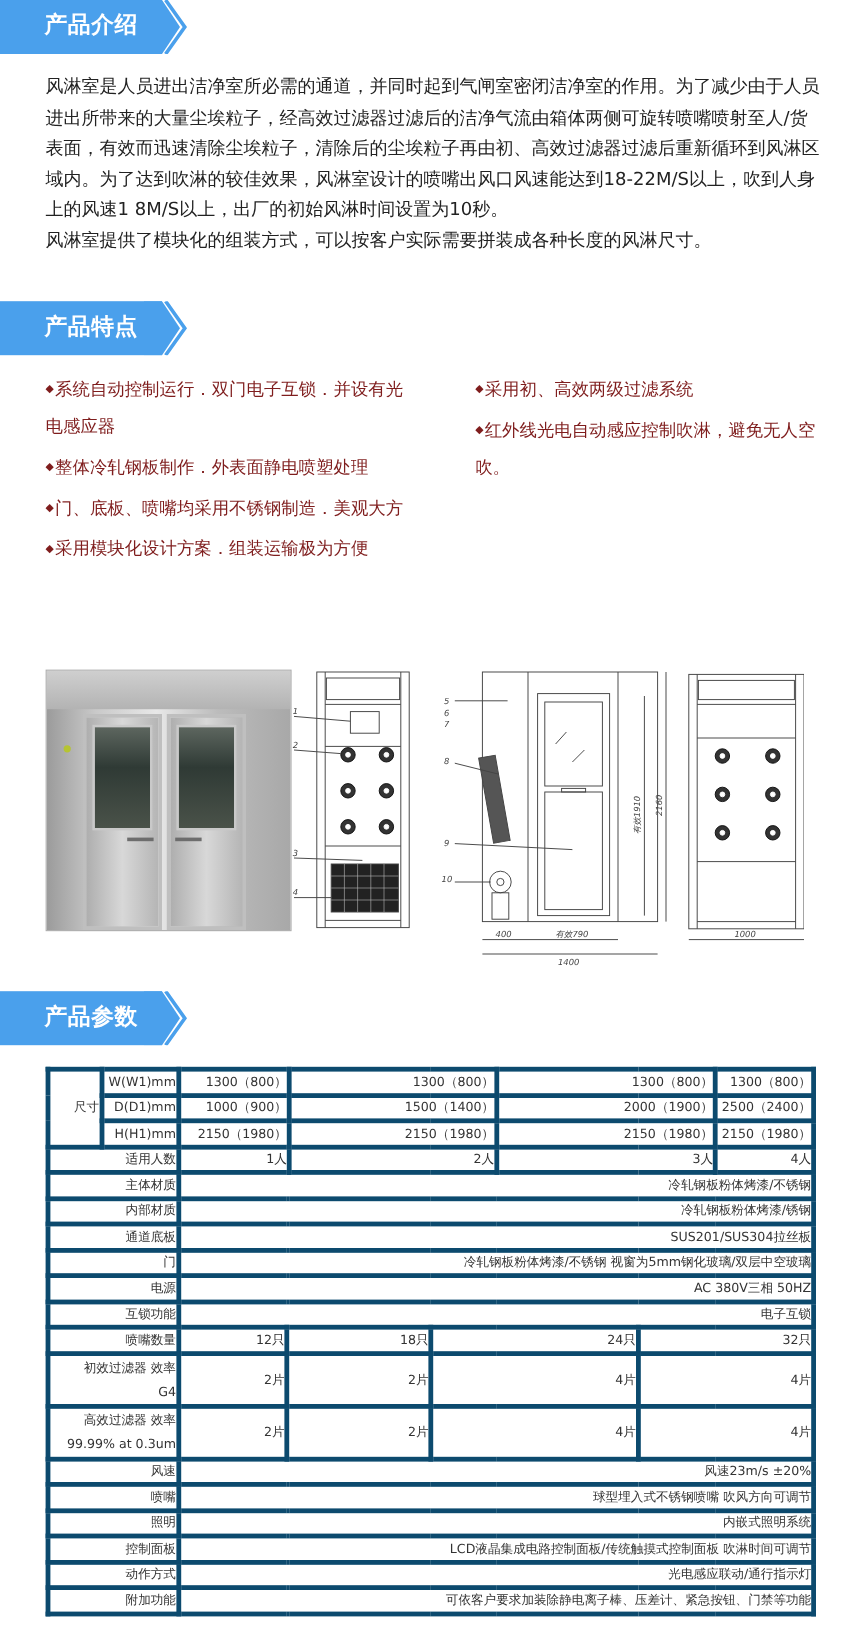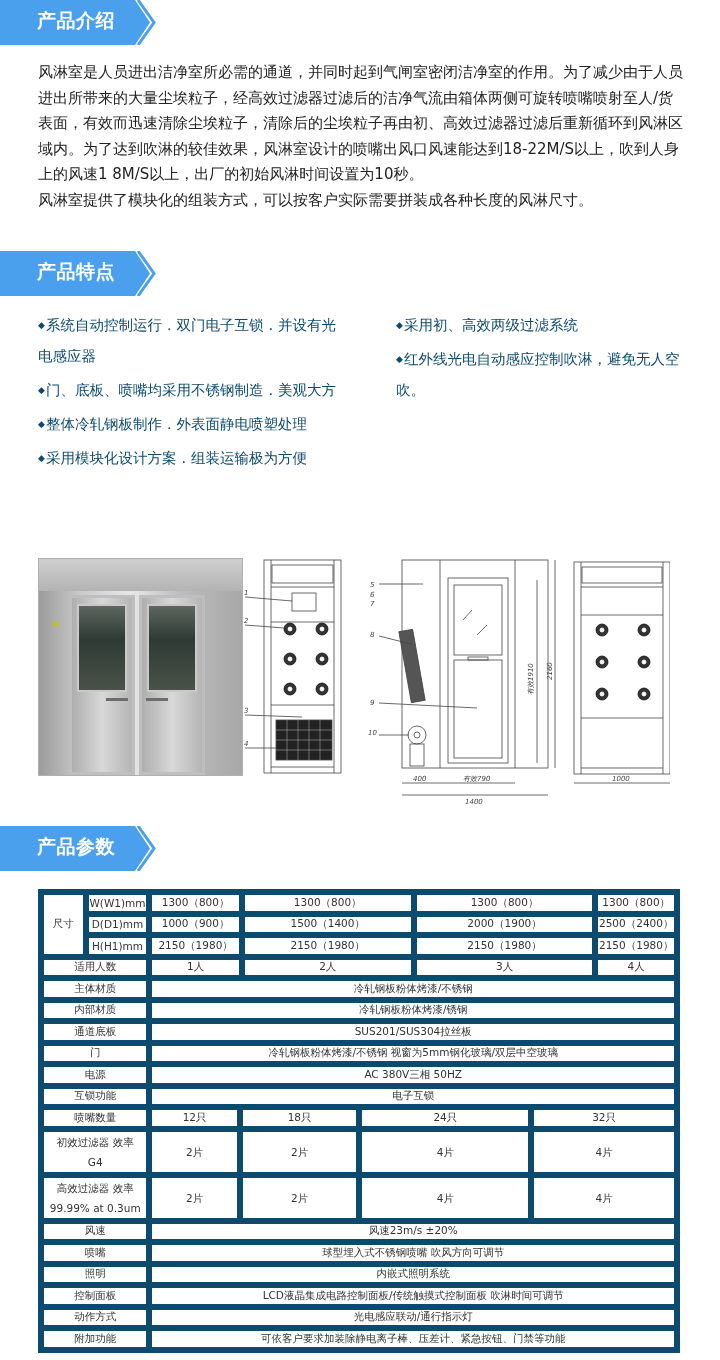--- a/index.html
+++ b/index.html
@@ -7,38 +7,38 @@
   body { font-family: "DejaVu Sans", "Liberation Sans", sans-serif; color: #222; position: relative; }
 
   .section-header { position: absolute; left: 0; width: 160px; height: 45px; }
   .section-header .bar { position: absolute; left: 0; top: 0; height: 45px; width: 135px; background: #4aa0ec; }
   .section-header svg { position: absolute; left: 120px; top: 0; }
   .section-header .title { position: absolute; left: 37px; top: 0; line-height: 45px; font-size: 19px; color: #fff; font-weight: bold; letter-spacing: 0.5px; font-family: Liberation Mono, monospace; }
 
   .intro { position: absolute; left: 38px; top: 60px; width: 650px; font-size: 15px; line-height: 25.5px; color: #222; }
   .intro p { margin: 0; }
 
-  .features { position: absolute; top: 310px; font-size: 14.5px; line-height: 31px; color: #0c4a6e; }
+  .features { position: absolute; top: 310px; font-size: 14.5px; line-height: 31px; color: #7f1d1d; }
   .features .item { margin-bottom: 3px; }
   .features .bullet { font-size: 9px; vertical-align: 2px; margin-right: 1px; }
   .feat-left { left: 38px; width: 300px; }
   .feat-right { left: 396px; width: 300px; }
 
   .photo { position: absolute; left: 38px; top: 558px; width: 205px; height: 218px; background: linear-gradient(90deg,#9b9b9b 0%,#c9c9c9 20%,#e8e8e8 45%,#bcbcbc 70%,#a8a8a8 100%); border: 1px solid #b0b0b0; }
   .photo .lintel { position: absolute; left: 0; top: 0; right: 0; height: 32px; background: linear-gradient(180deg,#cfcfcf,#b3b3b3); }
   .door { position: absolute; top: 36px; width: 66px; height: 180px; border: 3px solid #bfbfbf; background: linear-gradient(90deg,#aeaeae,#d8d8d8 50%,#b5b5b5); }
   .door .glass { position: absolute; left: 5px; right: 5px; top: 6px; height: 88px; background: linear-gradient(180deg,#5d665f,#2f3a35 40%,#4a5249); border: 2px solid #c9c9c9; }
   .door .handle { position: absolute; top: 100px; width: 22px; height: 3px; background: #6d6d6d; }
   .photo .lamp { position: absolute; left: 14px; top: 62px; width: 6px; height: 6px; border-radius: 50%; background: #b6c432; }
 
   .drawing { position: absolute; }
   .drawing svg { display: block; }
 
   .spec-table { position: absolute; left: 38px; top: 889px; width: 642px; border-collapse: collapse; font-size: 10.5px; color: #333; font-family: "DejaVu Sans", sans-serif; }
-  .spec-table td { border: 6px solid #0c4a6e; text-align: center; vertical-align: middle; padding: 0; height: 21.5px; }
+  .spec-table td { border: 4px solid #0c4a6e; text-align: right; vertical-align: middle; padding: 0; height: 21.5px; }
   .spec-table td.tall { height: 42px; line-height: 20px; }
 </style>
 </head>
 <body>
 
 <div class="section-header" style="top:0;">
   <div class="bar"></div>
   <svg width="40" height="45" viewBox="0 0 40 45">
     <polygon points="0,0 15,0 30,22.5 15,45 0,45" fill="#4aa0ec"></polygon>
     <polyline points="18,0 34,22.5 18,45" fill="none" stroke="#4aa0ec" stroke-width="3"></polyline>
@@ -55,22 +55,22 @@
   <div class="bar"></div>
   <svg width="40" height="45" viewBox="0 0 40 45">
     <polygon points="0,0 15,0 30,22.5 15,45 0,45" fill="#4aa0ec"></polygon>
     <polyline points="18,0 34,22.5 18,45" fill="none" stroke="#4aa0ec" stroke-width="3"></polyline>
   </svg>
   <div class="title">产品特点</div>
 </div>
 
 <div class="features feat-left">
   <div class="item"><span class="bullet">◆</span><span>系统自动控制运行．双门电子互锁．并设有光电感应器</span></div>
+  <div class="item"><span class="bullet">◆</span><span>整体冷轧钢板制作．外表面静电喷塑处理</span></div>
   <div class="item"><span class="bullet">◆</span><span>门、底板、喷嘴均采用不锈钢制造．美观大方</span></div>
-  <div class="item"><span class="bullet">◆</span><span>整体冷轧钢板制作．外表面静电喷塑处理</span></div>
   <div class="item"><span class="bullet">◆</span><span>采用模块化设计方案．组装运输极为方便</span></div>
 </div>
 <div class="features feat-right">
   <div class="item"><span class="bullet">◆</span><span>采用初、高效两级过滤系统</span></div>
   <div class="item"><span class="bullet">◆</span><span>红外线光电自动感应控制吹淋，避免无人空吹。</span></div>
 </div>
 
 <div class="photo">
   <div class="lintel"></div>
   <div class="lamp"></div>

